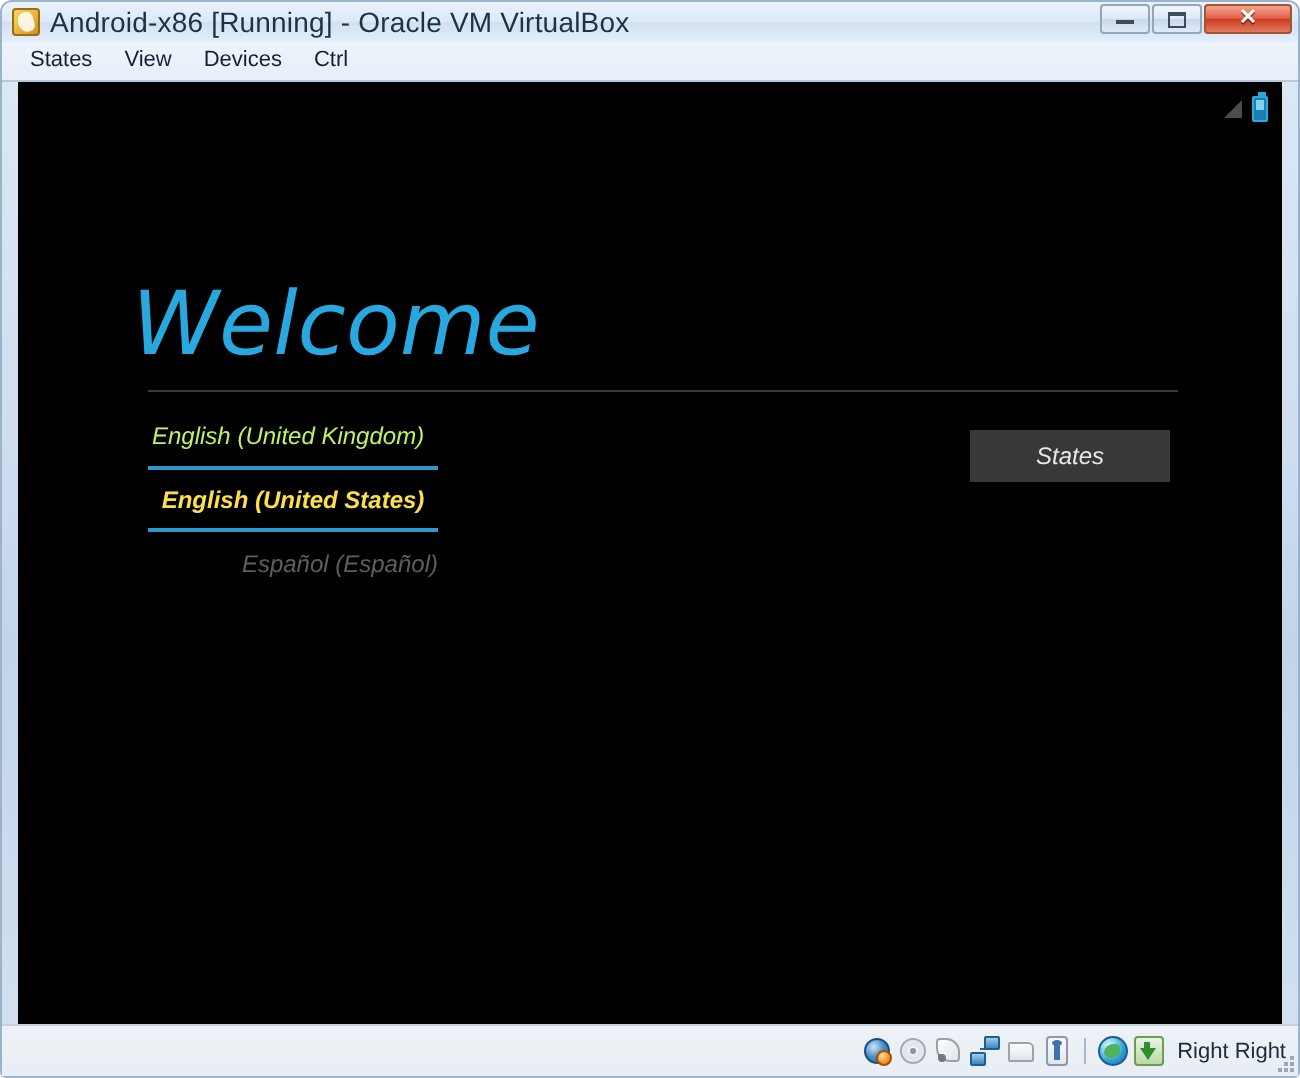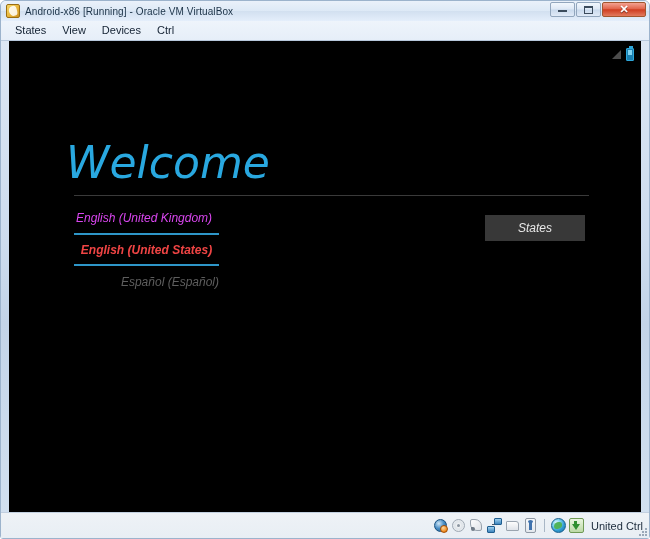--- a/index.html
+++ b/index.html
@@ -52,21 +52,21 @@
   #app-icon .blob {
     position: absolute;
     left: 3px; top: 2px;
     width: 8px; height: 10px;
     background: #ffffff;
     border-radius: 55% 45% 40% 60%;
     opacity: .85;
     transform: rotate(-14deg);
   }
   #window-title {
-    font-size: 10px;
+    font-size: 14px;
     color: #1b3247;
     white-space: nowrap;
     letter-spacing: .1px;
   }
   #win-buttons {
     position: absolute;
     right: 3px; top: 1px;
     display: flex;
     align-items: center;
   }
@@ -210,31 +210,31 @@
   }
   .lang-row {
     height: 31px;
     display: flex;
     align-items: center;
     font-size: 12px;
     white-space: nowrap;
     box-sizing: border-box;
   }
   .lang-row.prev {
-    color: #d946ef;
+    color: #bef264;
     justify-content: flex-start;
     padding-left: 2px;
   }
   .lang-row.next {
     color: #5e5e5e;
     justify-content: flex-end;
     padding-right: 0px;
   }
   .lang-row.current {
-    color: #ef4444;
+    color: #fde047;
     font-weight: bold;
     justify-content: center;
     border-top: 2px solid #2e96c8;
     border-bottom: 2px solid #2e96c8;
     height: 33px;
   }
 
   
   #start-button {
     position: absolute;
@@ -550,21 +550,21 @@
       <span class="sb-icon" id="icon-globe">
           <i class="g"></i>
           <i class="land"></i>
         </span>
       <span class="sb-icon" id="icon-hostkey">
           <i class="box"></i>
           <i class="stem"></i>
           <i class="arrow"></i>
         </span>
 
-      <span id="hostkey-label">United Ctrl</span>
+      <span id="hostkey-label">Right Right</span>
     </div>
 
     <div id="resize-grip">
       <i class="grip-dot" style="right:0;bottom:0;"></i>
       <i class="grip-dot" style="right:3px;bottom:0;"></i>
       <i class="grip-dot" style="right:6px;bottom:0;"></i>
       <i class="grip-dot" style="right:0;bottom:3px;"></i>
       <i class="grip-dot" style="right:3px;bottom:3px;"></i>
       <i class="grip-dot" style="right:0;bottom:6px;"></i>
     </div>

